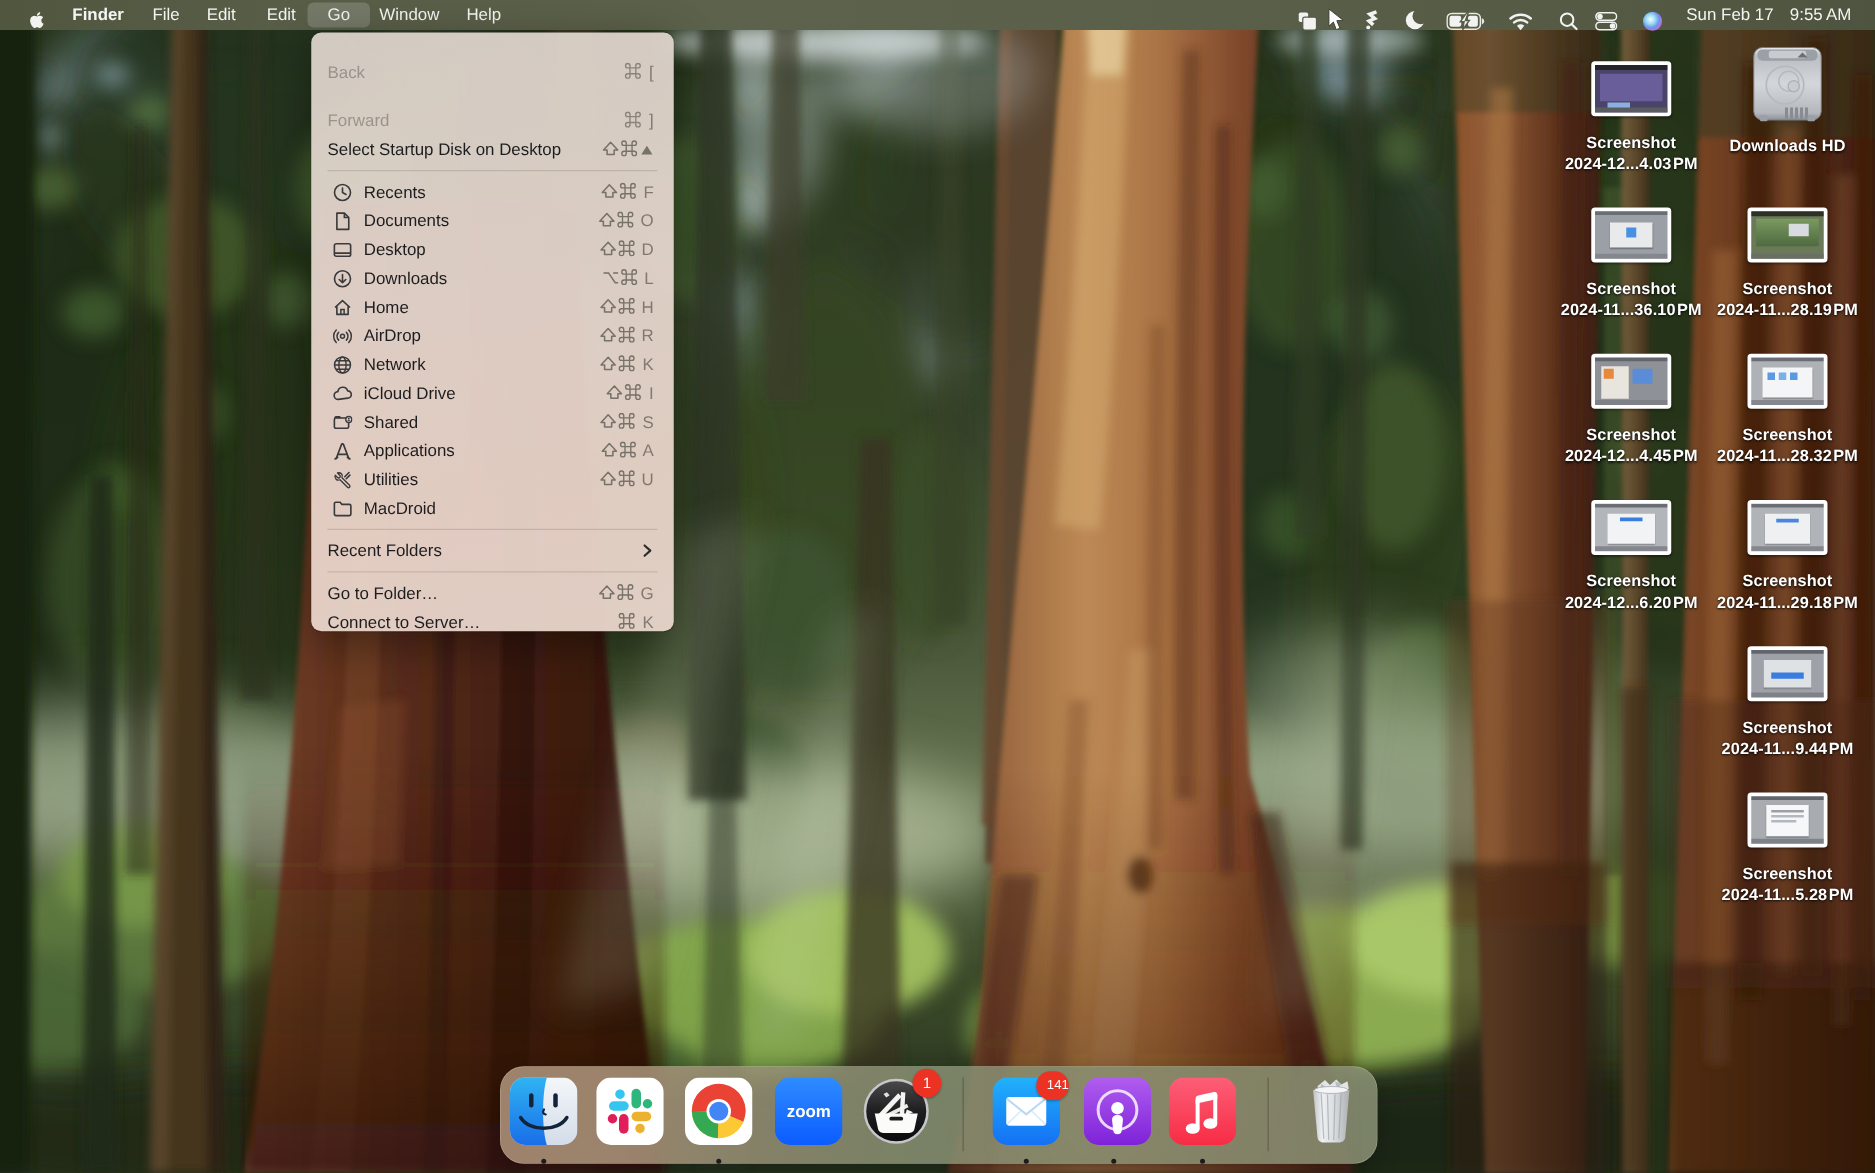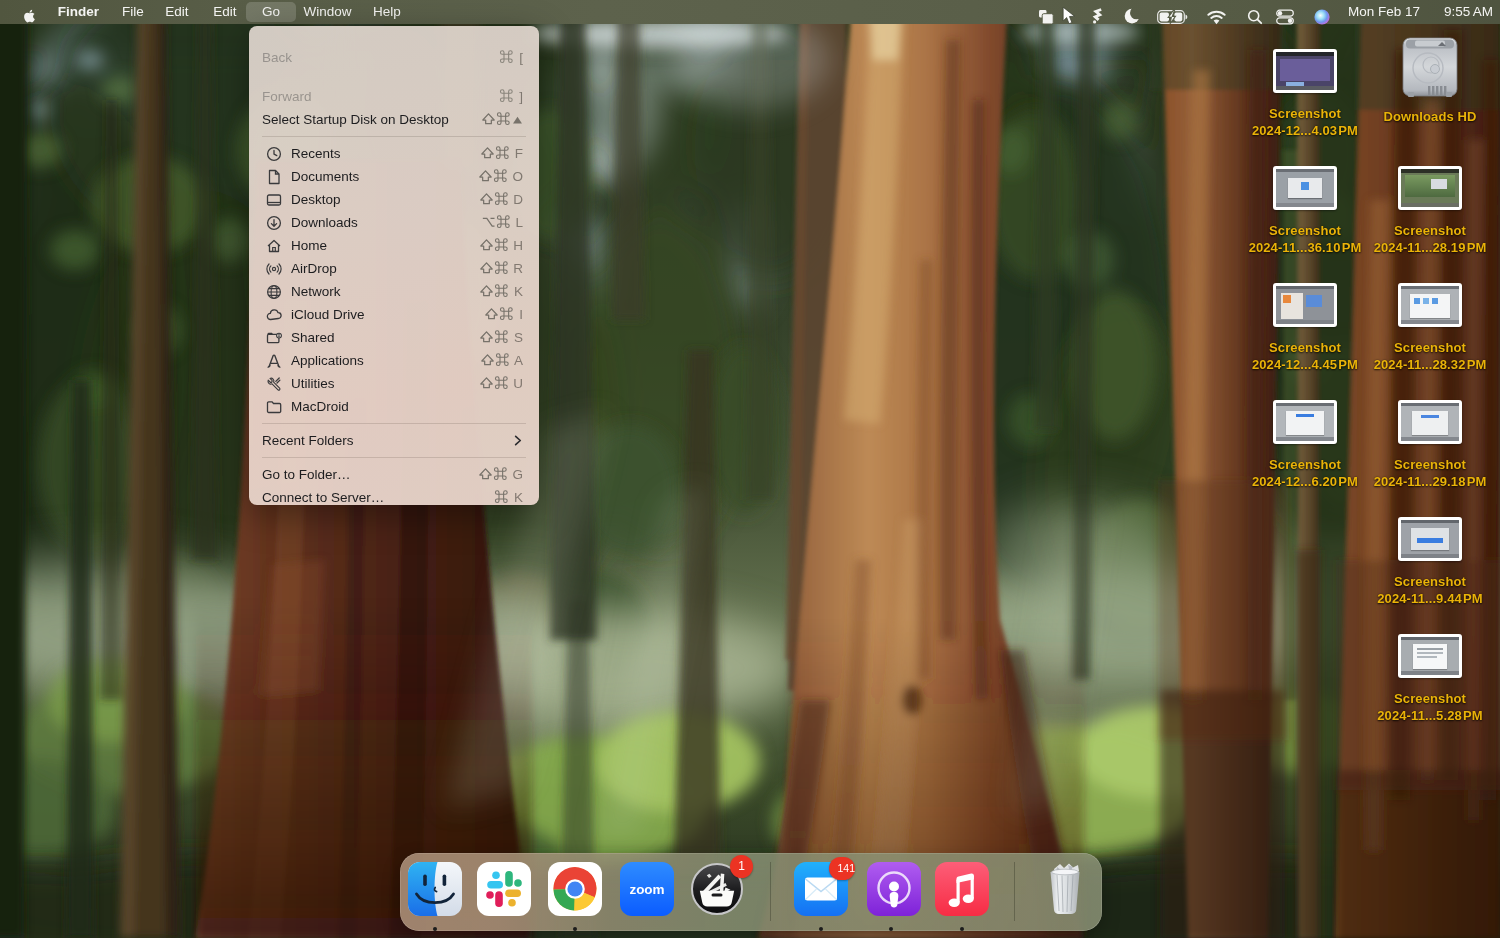--- a/index.html
+++ b/index.html
@@ -28,21 +28,21 @@
   .mi .ic { position:absolute; left:17px; top:4px; width:16px; height:16px; }
   .mi .sc { position:absolute; right:15px; top:0; color:rgba(75,70,63,0.62); letter-spacing:1px; }
   .msep { height:2px; margin:5px 13px 4px 13px; border-top:1px solid rgba(60,50,40,0.16); }
   .mi .arr { position:absolute; right:15px; top:0; font-weight:bold; color:rgba(40,40,40,0.75); }
 
   
   .dico { position:absolute; width:120px; text-align:center; z-index:5; }
   .dico .thumb { width:64px; height:44px; margin:0 auto; background:#fff; border-radius:3px;
      padding:3px; box-shadow:0 1px 2px rgba(0,0,0,0.4); }
   .dico .thumb .inner { width:100%; height:100%; position:relative; overflow:hidden; background:#cdd0d4; }
-  .dico .lbl { margin-top:13px; font-size:13px; font-weight:bold; color:#eab308; line-height:16.5px;
+  .dico .lbl { margin-top:13px; font-size:13px; font-weight:bold; color:#ffffff; line-height:16.5px;
      text-shadow:0 1px 2px rgba(0,0,0,0.75), 0 0 2px rgba(0,0,0,0.5); letter-spacing:0.1px; }
 
   
   #dock { position:absolute; left:400px; top:853px; width:702px; height:78px; z-index:20;
     border-radius:19px;
     background:linear-gradient(90deg, rgba(168,140,117,0.92) 0%, rgba(171,148,122,0.87) 14%, rgba(151,145,118,0.84) 30%, rgba(139,147,118,0.83) 48%, rgba(137,145,116,0.83) 75%, rgba(141,148,120,0.84) 100%);
     box-shadow:0 0 0 0.5px rgba(255,255,255,0.25) inset, 0 6px 18px rgba(0,0,0,0.25); }
   .dkic { position:absolute; top:9px; width:54px; height:54px; }
   .dksep { position:absolute; top:9px; width:1px; height:59px; background:rgba(20,25,15,0.28); }
   .dkdot { position:absolute; top:74px; width:4px; height:4px; border-radius:50%; background:#1c1c1c; }
@@ -361,22 +361,22 @@
         <stop offset="0" stop-color="#f8fbff"></stop>
             <stop offset="0.3" stop-color="#9adef5"></stop>
         <stop offset="0.55" stop-color="#6e96ee"></stop>
             <stop offset="0.78" stop-color="#c06ee0"></stop>
         <stop offset="0.95" stop-color="#e8729e"></stop>
             <stop offset="1" stop-color="#d05cb8"></stop>
           </radialGradient>
         </defs>
       <circle cx="8" cy="8" r="7.6" fill="url(#siri)"></circle>
     </svg>
-    <div class="mb-item" style="left:1346px; width:76px;">Mon Feb 17</div>
-    <div class="mb-item" style="left:1429px; width:55px;margin-left:12px;">9:55 AM</div>
+    <div class="mb-item" style="left:1346px; width:76px;">Sun Feb 17</div>
+    <div class="mb-item" style="left:1429px; width:55px;">9:55 AM</div>
   </div>
   <svg width="0" height="0" style="position:absolute">
     <defs>
       <g id="g-shift">
           <path d="M9 2.2 L15.8 9.6 H12.4 V14 H5.6 V9.6 H2.2 Z" fill="none" stroke-width="1.5" stroke-linejoin="round"></path>
         </g>
       <g id="g-cmd">
           <path d="M5.6 3 a2.6 2.6 0 1 0 -2.6 2.6 h12 a2.6 2.6 0 1 0 -2.6 -2.6 v12 a2.6 2.6 0 1 0 2.6 -2.6 h-12 a2.6 2.6 0 1 0 2.6 2.6 z" transform="translate(1.4,0.6) scale(0.82)" fill="none" stroke-width="1.6"></path>
         </g>
       <g id="g-opt">

